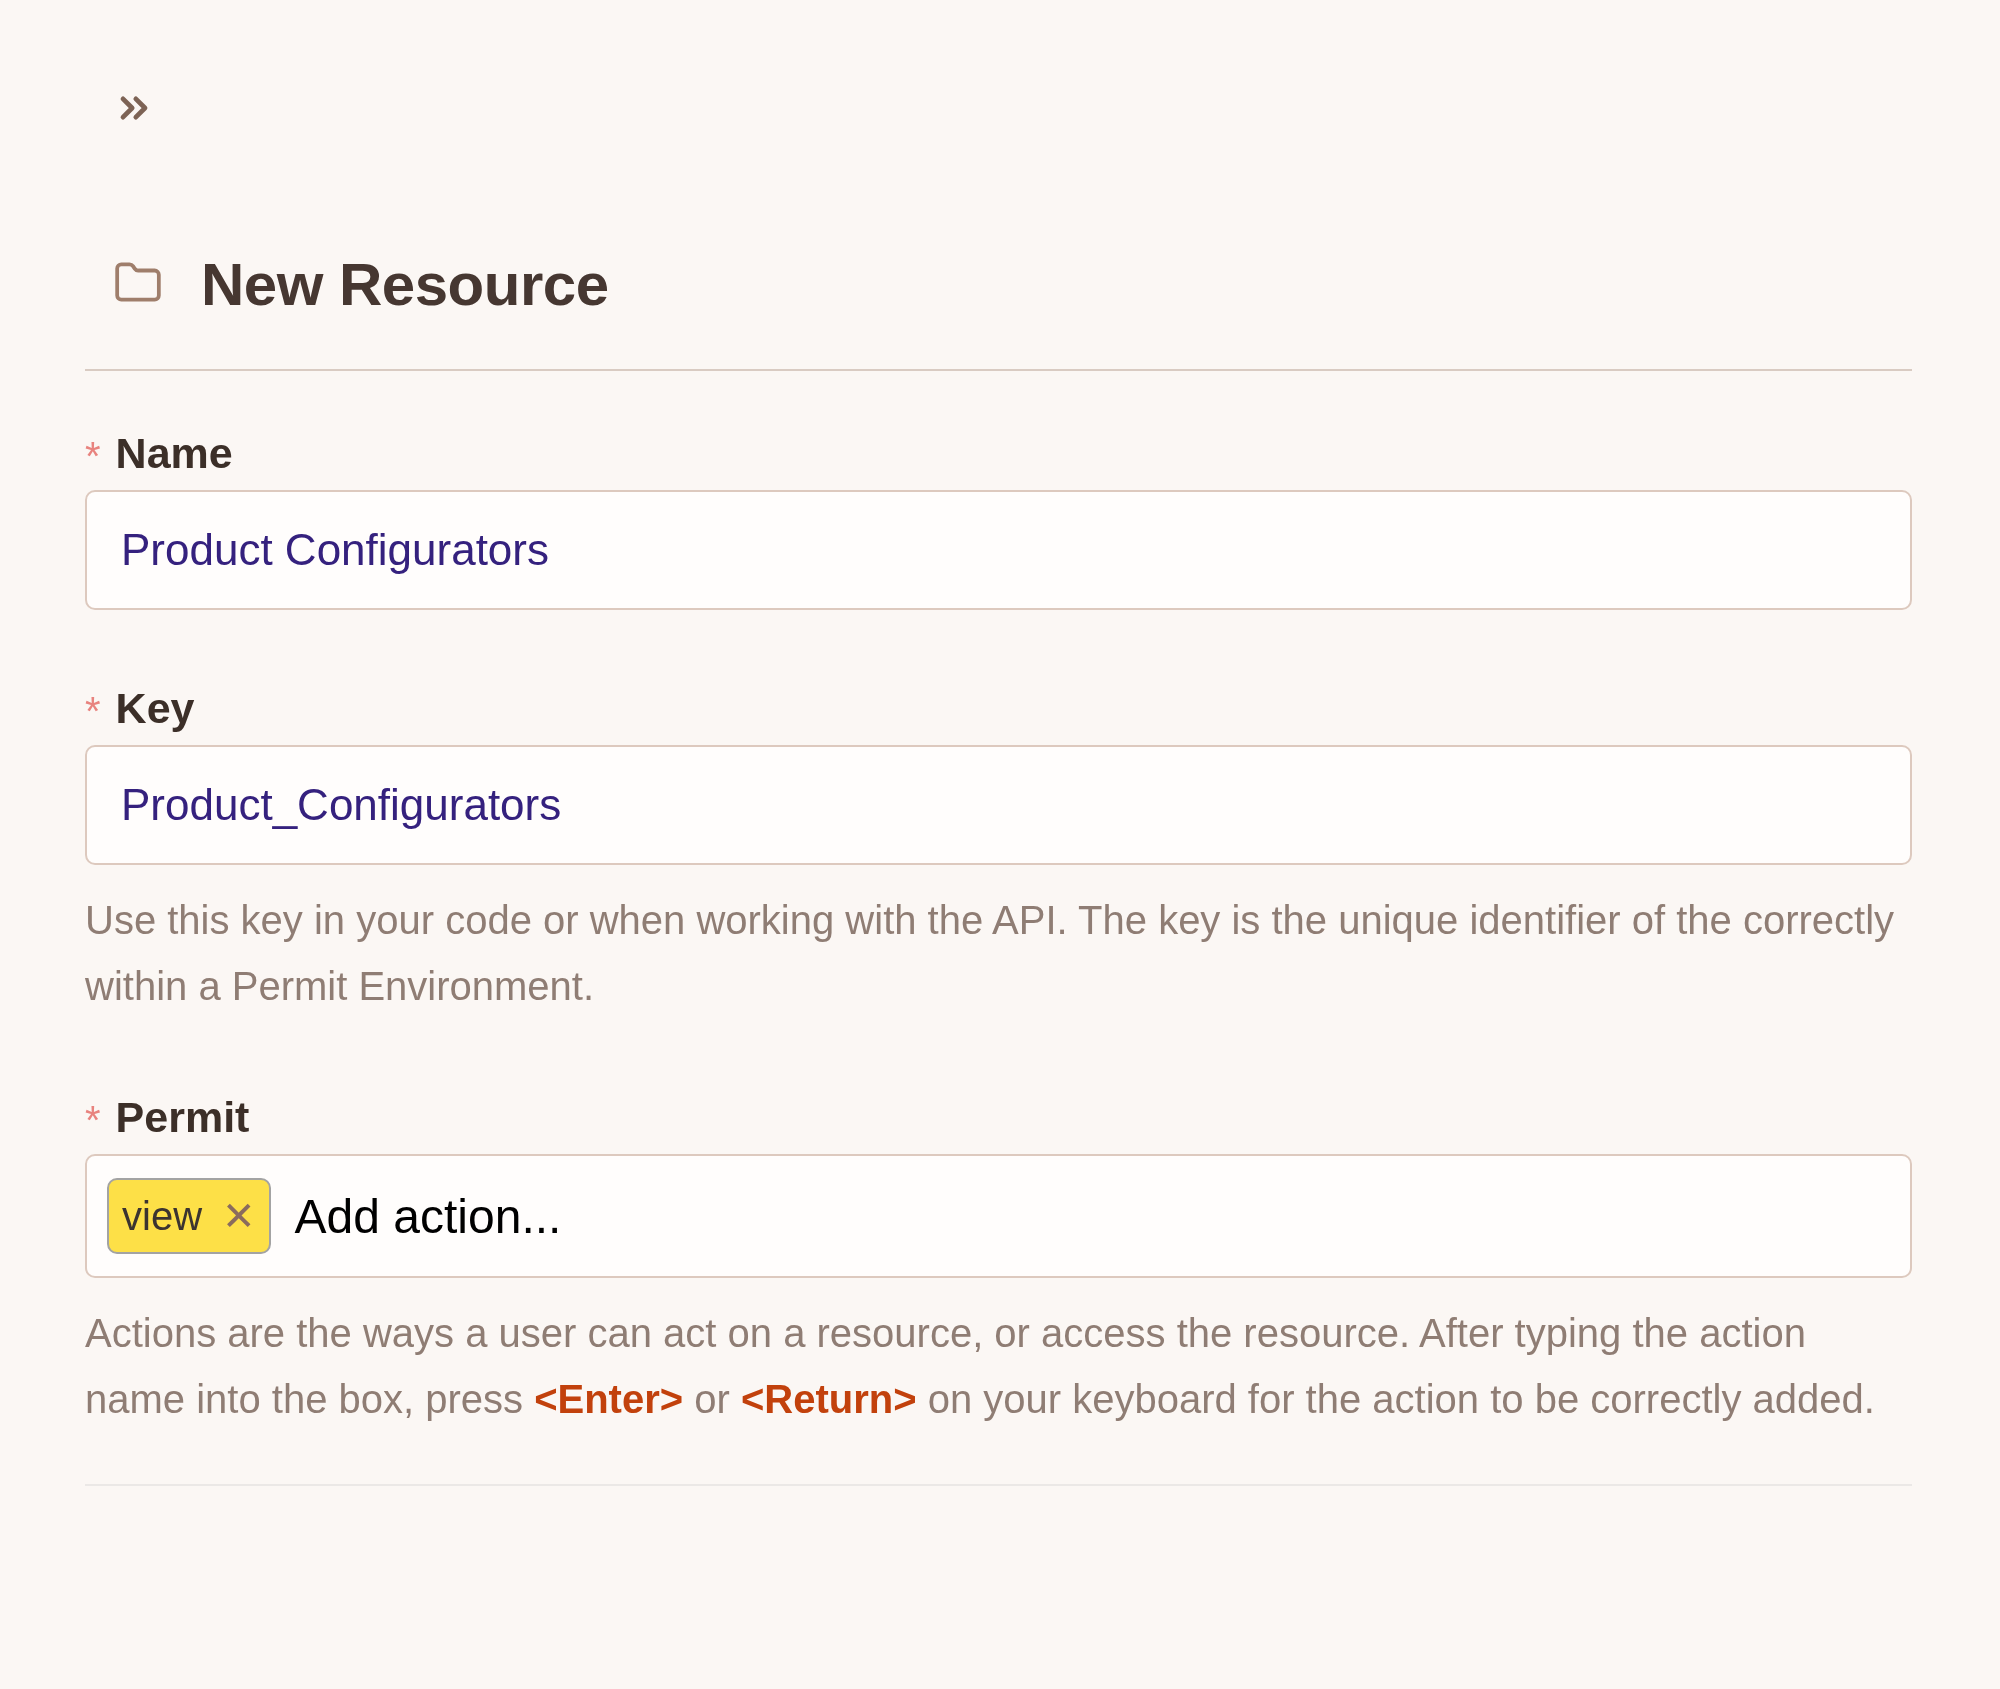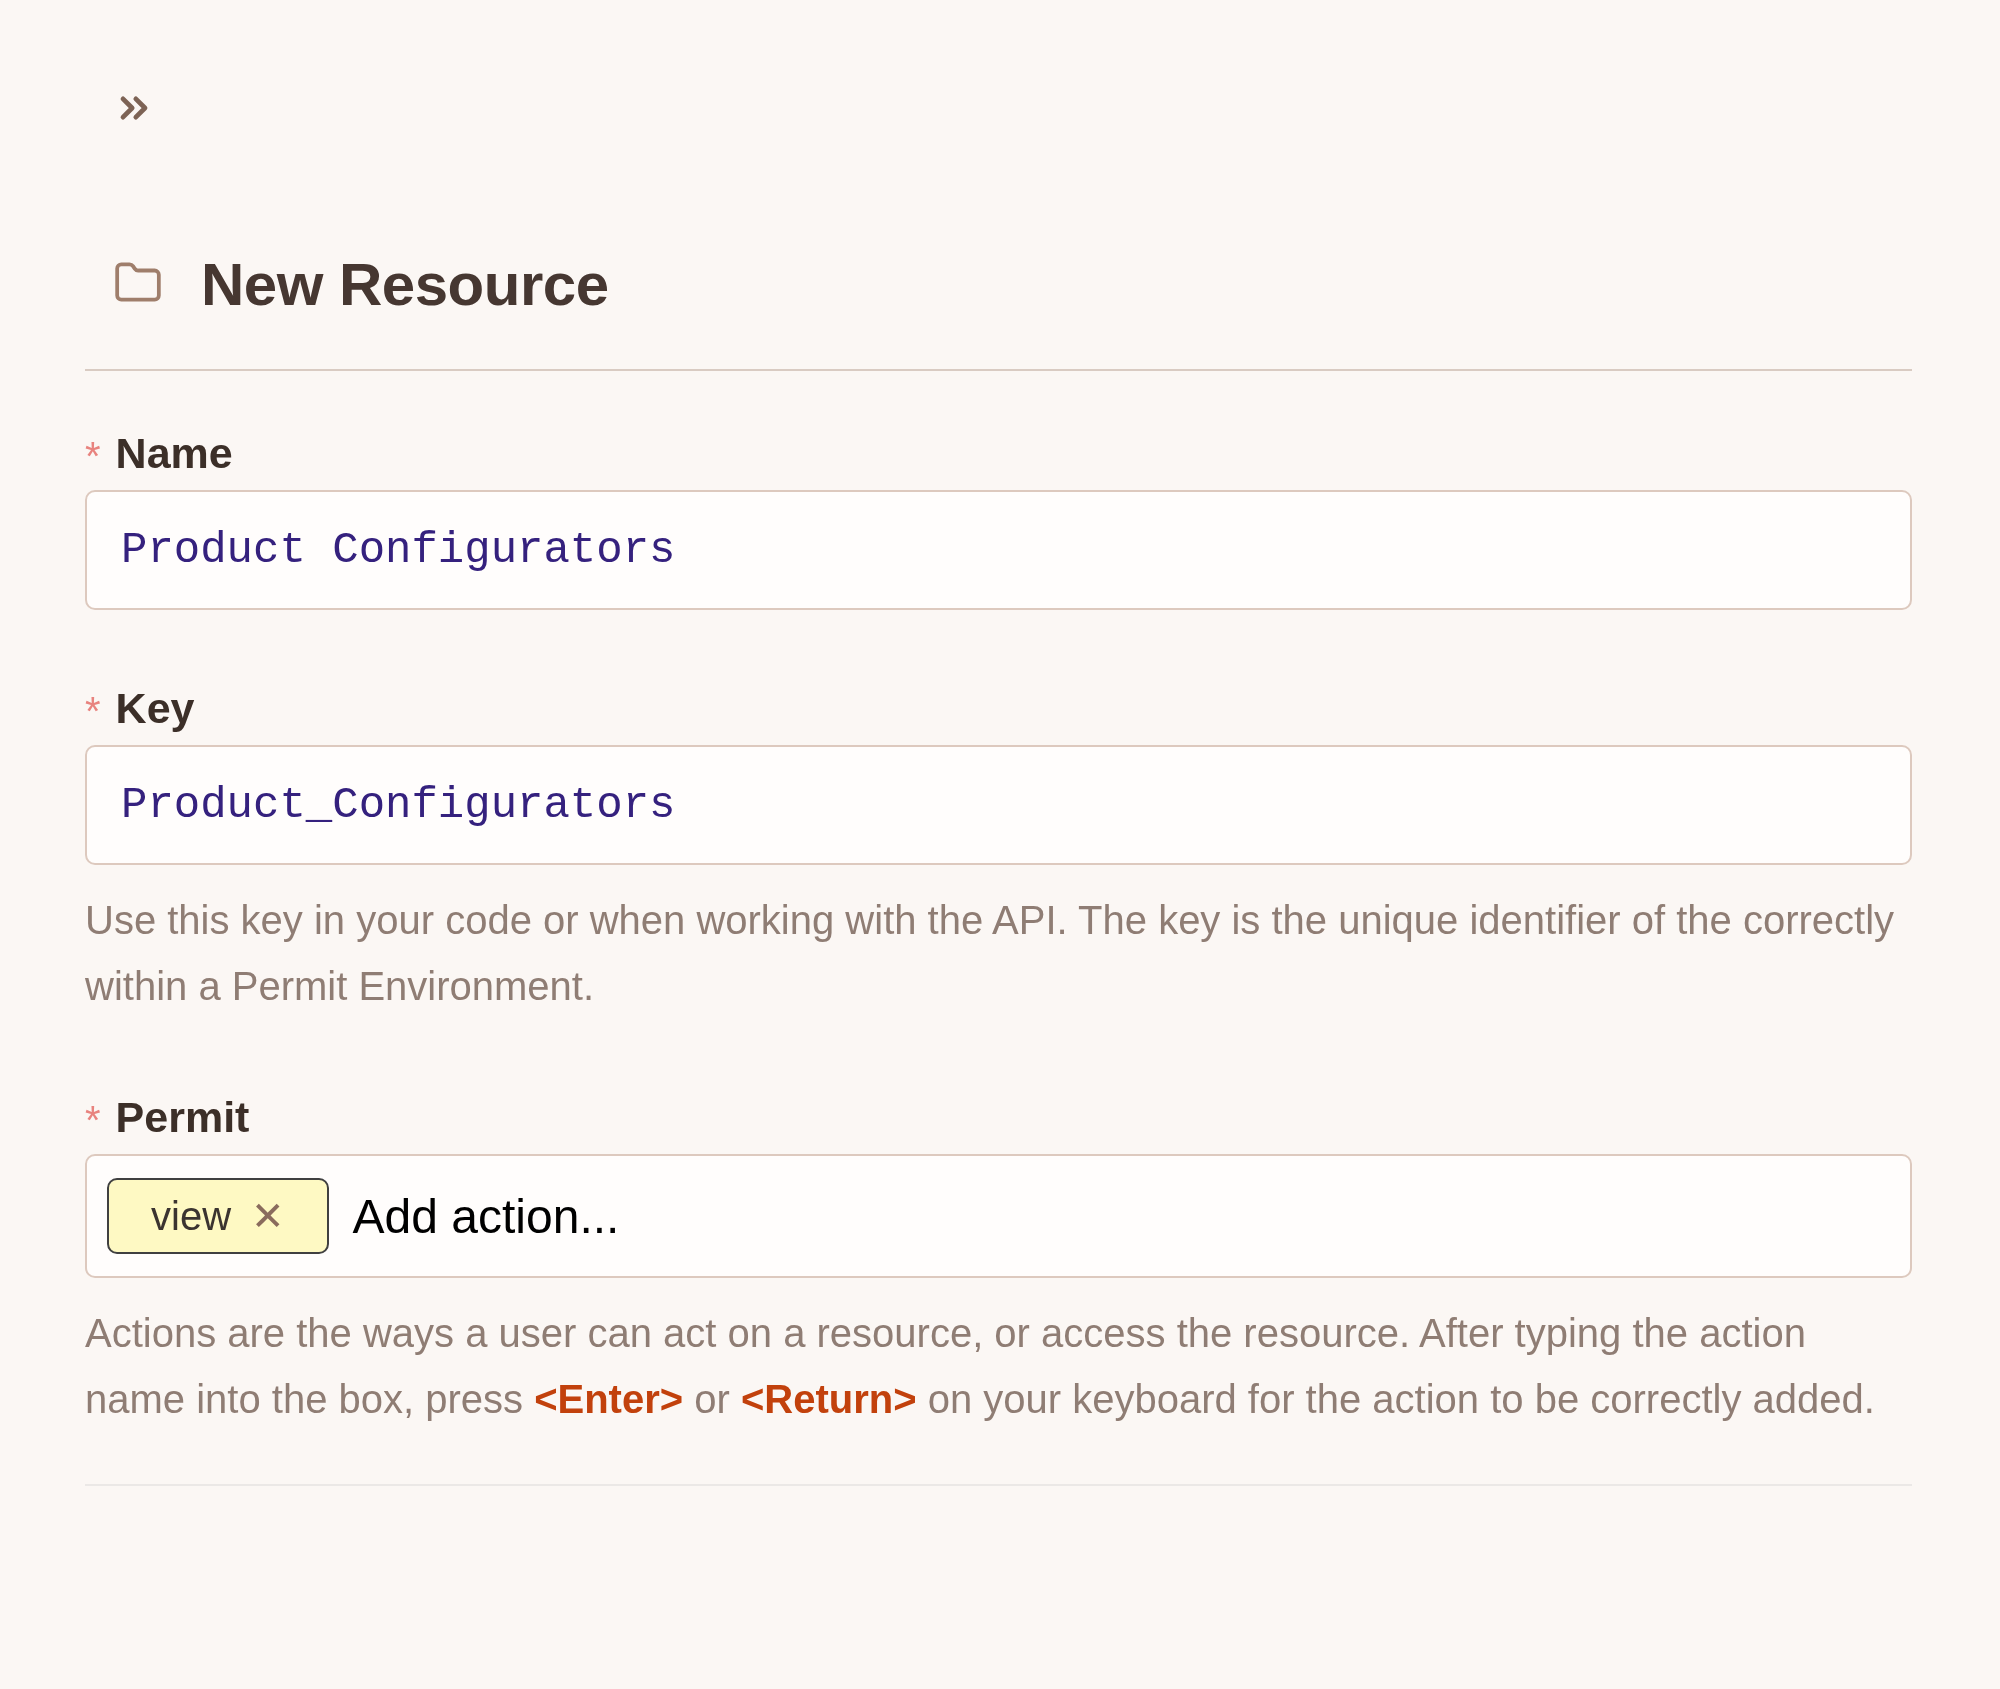--- a/index.html
+++ b/index.html
@@ -70,21 +70,21 @@
     top: 2px;
   }
   .text-input {
     margin-top: 10px;
     width: 100%;
     height: 120px;
     background: #fffdfc;
     border: 2px solid #ddc9be;
     border-radius: 10px;
     padding: 0 34px;
-    font-family: Liberation Mono, monospace;
+    font-family: Liberation Sans, sans-serif;
     font-size: 44px;
     color: #35217e;
     outline: none;
     display: block;
   }
   .helper {
     margin-top: 22px;
     font-size: 40px;
     line-height: 66px;
     color: #8f7d74;
@@ -102,23 +102,23 @@
     border-radius: 10px;
     display: flex;
     align-items: center;
     padding: 0 20px;
   }
   .tag-chip {
     display: inline-flex;
     align-items: center;
     gap: 20px;
     height: 76px;
-    padding: 0 42px;
-    background: #fef9c3;
-    border: 2px solid #404040;
+    padding: 0 13px;
+    background: #fde047;
+    border: 2px solid #a3a3a3;
     border-radius: 10px;
     font-size: 40px;
     color: #3b3430;
   }
   .tag-remove {
     font-size: 40px;
     color: #8a6c5d;
     cursor: pointer;
     line-height: 1;
   }

